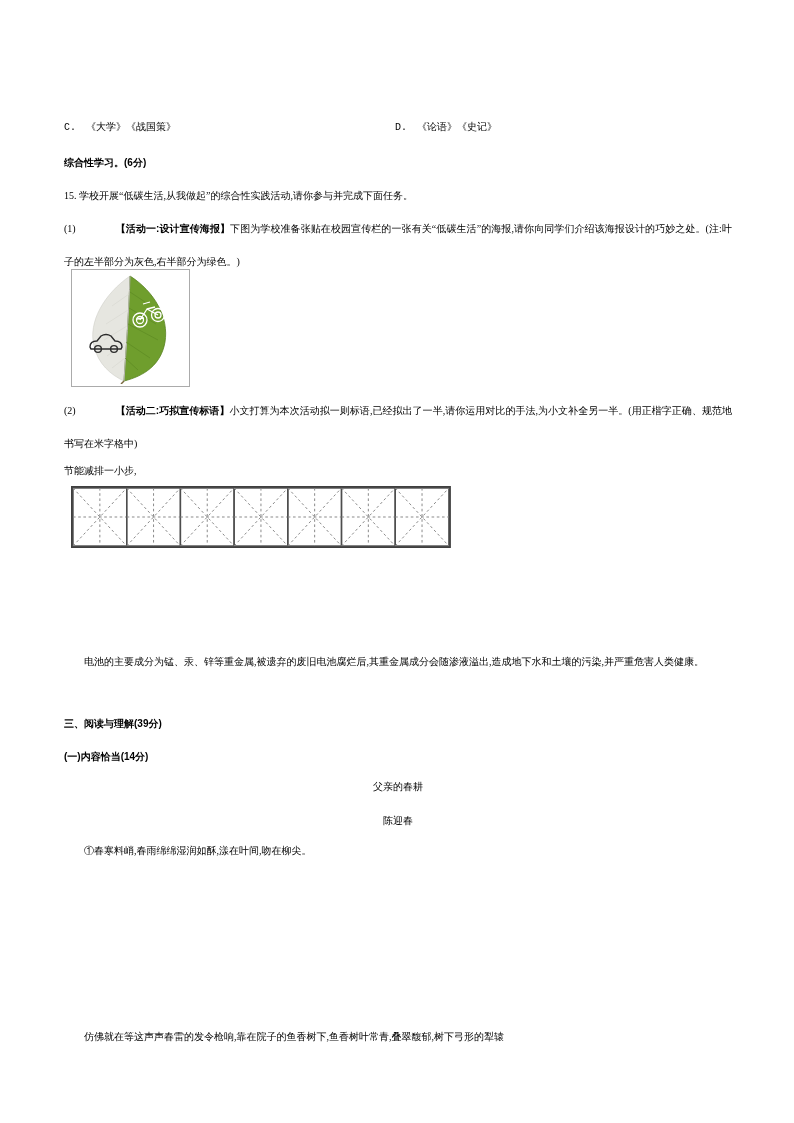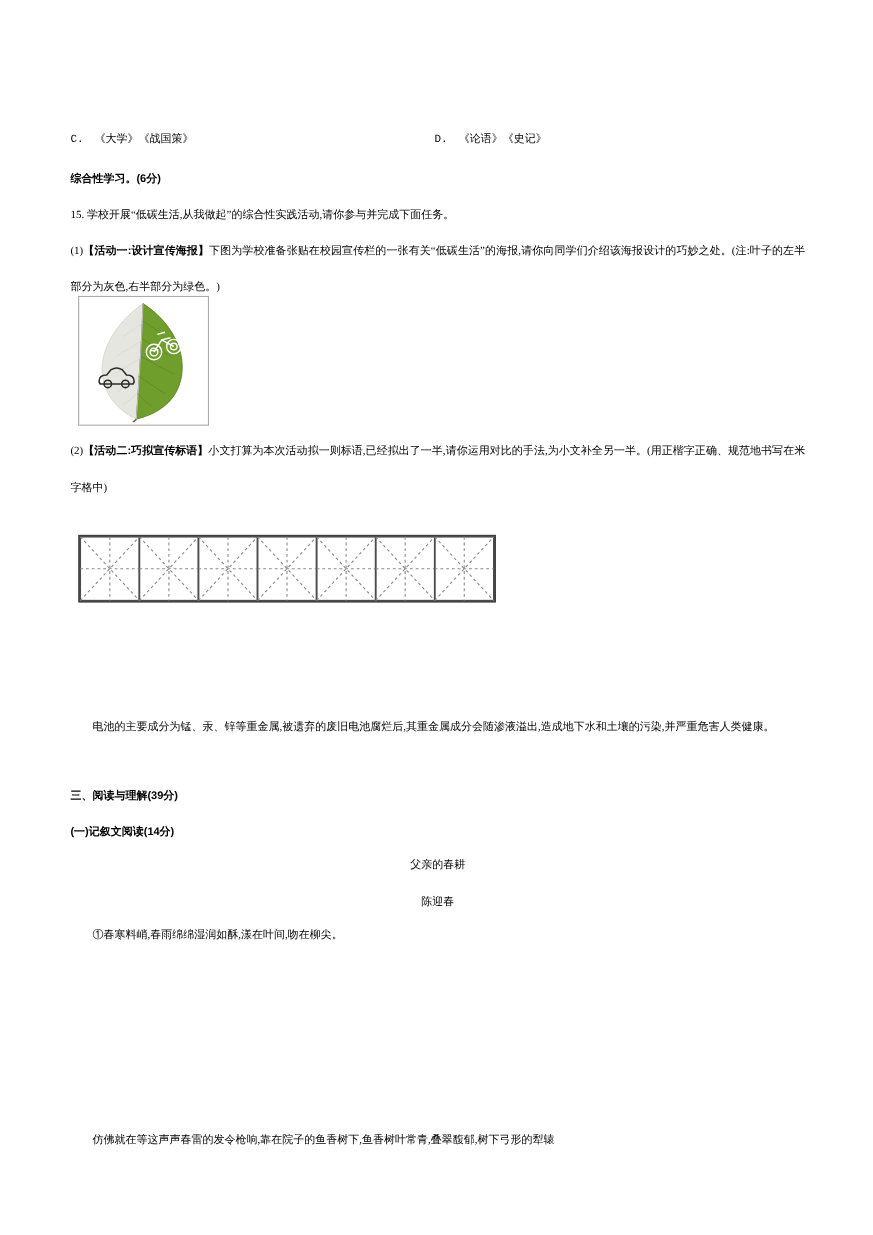--- a/index.html
+++ b/index.html
@@ -18,21 +18,21 @@
   }
   .block { position: absolute; left: 64px; width: 668px; }
   .just { text-align: justify; text-justify: inter-character; }
   .bold { font-weight: 700; font-family: "Liberation Sans", "DejaVu Sans", sans-serif; }
   .indent2 { text-indent: 2em; }
   .center { text-align: center; }
   .options-row { display: flex; }
   .option-c { flex: 0 0 331px; }
   .option-d { flex: 1; }
   .opt-label { margin-right: 10px; font-family: "Liberation Mono", monospace; }
-  .activity-tag { font-weight: 700; font-family: "Liberation Sans", "DejaVu Sans", sans-serif; }
+  .activity-tag { font-weight: 700; font-family: "Liberation Sans", "DejaVu Sans", sans-serif; padding-left: 40px; }
   .poster-figure {
     position: absolute; left: 71px; top: 253px;
     width: 119px; height: 118px;
     border: 1px solid #ababab;
     background: #ffffff;
     display: flex; align-items: center; justify-content: center;
   }
   .writing-grid { position: absolute; left: 71px; top: 470px; }
 </style>
 </head>
@@ -89,20 +89,21 @@
         <circle cx="26" cy="15" r="3"></circle>
         <path d="M8 20 L15 9 L26 15 M15 9 L23 7 M11 4 L18 2 M5 19 L12 18"></path>
       </g>
     </svg>
   </div>
 
   <div class="block just" style="top:378px;">
     <span>(2)</span><span class="activity-tag">【活动二:巧拟宣传标语】</span><span>小文打算为本次活动拟一则标语,已经拟出了一半,请你运用对比的手法,为小文补全另一半。(用正楷字正确、规范地书写在米字格中)</span>
   </div>
 
+  <div class="block" style="top:438px;">节能减排一小步,</div>
 
   <div class="writing-grid"><svg width="379.90000000000003" height="62" viewBox="0 0 379.90000000000003 62">
         <rect x="1" y="1" width="377.90000000000003" height="60" fill="none" stroke="#3f3f3f" stroke-width="2"></rect>
         <g transform="translate(2,2)">
           <rect x="0" y="0" width="53.7" height="58" fill="none" stroke="#4d4d4d" stroke-width="1.4"></rect>
           <g stroke="#8a8a8a" stroke-width="1" stroke-dasharray="2.6,2.6" fill="none">
             <line x1="0" y1="29" x2="53.7" y2="29"></line>
             <line x1="26.85" y1="0" x2="26.85" y2="58"></line>
             <line x1="0" y1="0" x2="53.7" y2="58"></line>
             <line x1="0" y1="58" x2="53.7" y2="0"></line>
@@ -162,21 +163,21 @@
             <line x1="0" y1="58" x2="53.7" y2="0"></line>
           </g>
         </g>
       </svg></div>
 
 
   <div class="block just indent2" style="top:629px;">电池的主要成分为锰、汞、锌等重金属,被遗弃的废旧电池腐烂后,其重金属成分会随渗液溢出,造成地下水和土壤的污染,并严重危害人类健康。</div>
 
   <div class="block bold" style="top:691px;">三、阅读与理解(39分)</div>
 
-  <div class="block bold" style="top:724px;">(一)记叙文阅读(14分)</div>
+  <div class="block bold" style="top:724px;">(一)内容恰当(14分)</div>
 
   <div class="block center" style="top:754px;">父亲的春耕</div>
 
   <div class="block center" style="top:788px;">陈迎春</div>
 
   <div class="block just indent2" style="top:818px;">①春寒料峭,春雨绵绵湿润如酥,漾在叶间,吻在柳尖。</div>
 
 
 
   <div class="block just indent2" style="top:1004px;">仿佛就在等这声声春雷的发令枪响,靠在院子的鱼香树下,鱼香树叶常青,叠翠馥郁,树下弓形的犁辕</div>

